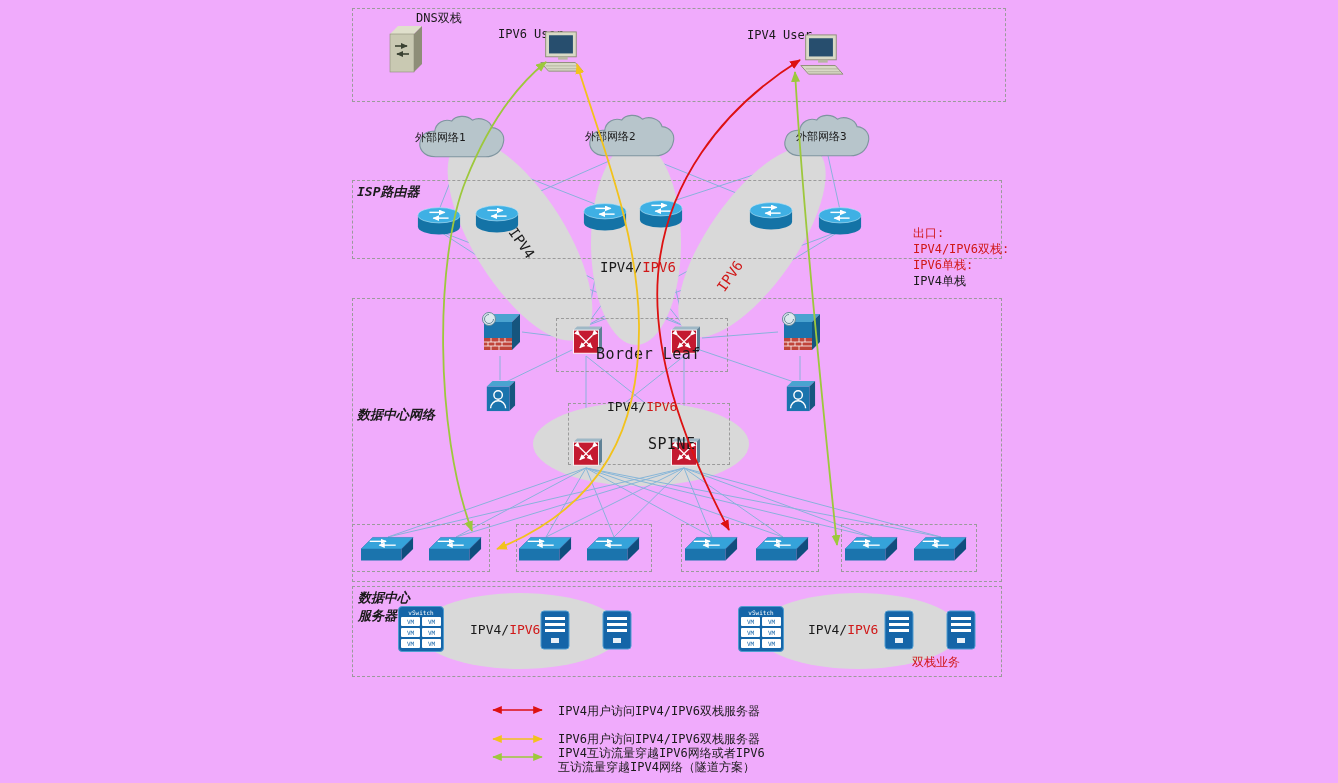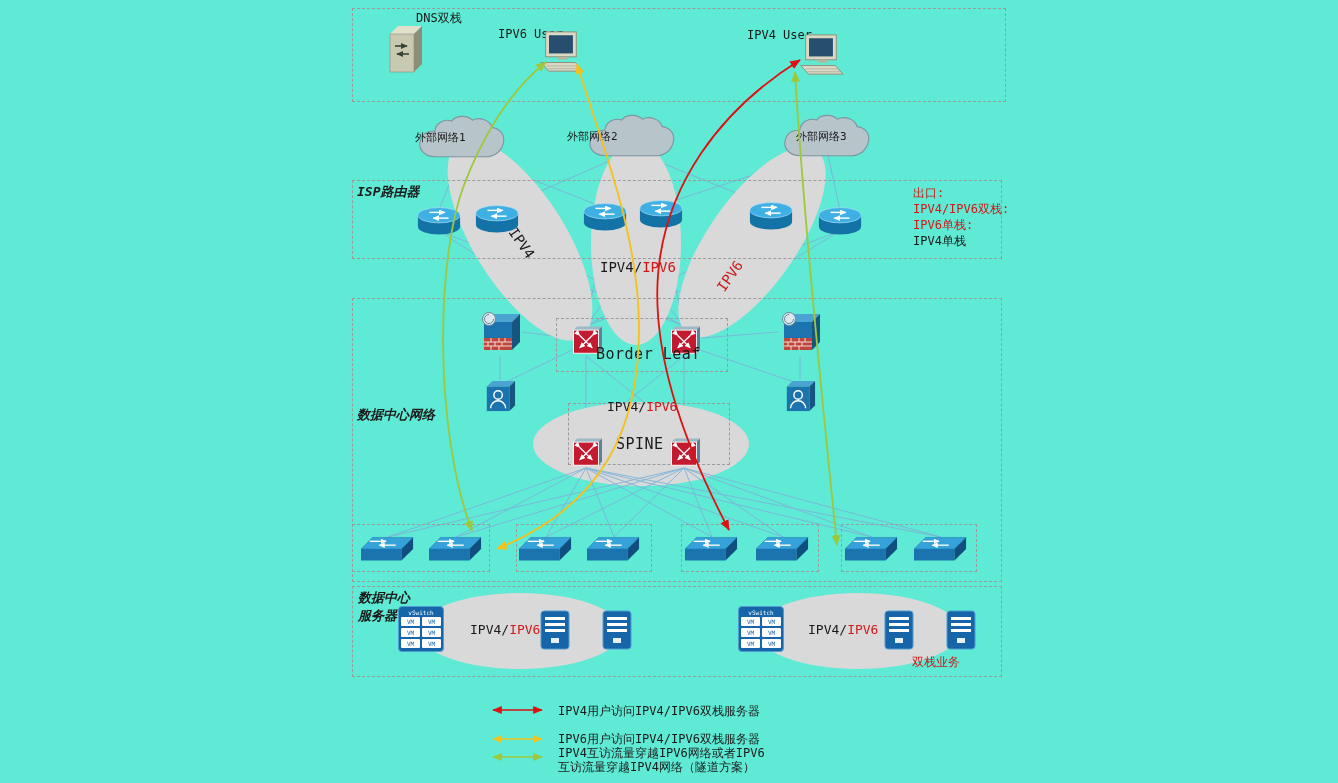--- a/index.html
+++ b/index.html
@@ -1,30 +1,30 @@
 <!DOCTYPE html>
 <html><head>
 <meta charset="utf-8">
 <style>
   html,body{margin:0;padding:0;background:#fff;}
-  #canvas{position:relative;width:1338px;height:783px;background:#5eead4;overflow:hidden;
+  #canvas{position:relative;width:1338px;height:783px;background:#f0abfc;overflow:hidden;
           font-family:"DejaVu Sans Mono","DejaVu Sans",sans-serif;color:#1a1a1a;}
   svg.layer{position:absolute;left:0;top:0;}
   .icon{position:absolute;z-index:2;}
   .icon svg{display:block;width:100%;height:100%;}
   .dashed{position:absolute;border:1px dashed #9b9b9b;z-index:1;background:transparent;}
   .lbl{position:absolute;font-size:12px;white-space:nowrap;z-index:2;}
   .bold{font-weight:bold;font-size:13px;font-style:italic;}
   .red{color:#d01818;}
   .big{font-size:15px;letter-spacing:.5px;}
   .dual{font-size:13px;}
   .dual .red{color:#d01818;}
   .cloud-label{position:absolute;width:94px;text-align:left;font-size:11px;z-index:2;}
   .rot{transform-origin:center;z-index:2;font-size:14px;}
-  .exit-legend{position:absolute;z-index:2;font-size:12px;line-height:16px;}
+  .exit-legend{position:absolute;z-index:2;font-size:12px;line-height:16px;margin-top:40px;}
   .vswitch{position:absolute;z-index:2;width:46px;height:46px;background:#1565a8;border:1px solid #4e9cd0;
            border-radius:4px;box-sizing:border-box;padding:2px;}
   .vs-title{color:#fff;font-size:6px;line-height:7px;text-align:center;}
   .vs-grid{display:grid;grid-template-columns:1fr 1fr;gap:2px;margin-top:1px;}
   .vm{background:#fff;color:#1565a8;font-size:6px;line-height:9px;height:9px;text-align:center;border-radius:1px;}
   .legend-text{position:absolute;font-size:12px;line-height:14px;z-index:2;}
 </style>
 </head>
 <body>
 
@@ -216,21 +216,21 @@
         <use href="#sym-cloud"></use>
       </svg>
     </div>
   <div class="cloud-label" style="left:415px;top:130px">外部网络1</div>
 
   <div class="icon" style="left:585px;top:111px;width:94px;height:52px">
     <svg>
         <use href="#sym-cloud"></use>
       </svg>
     </div>
-  <div class="cloud-label" style="left:567px;top:129px">外部网络2</div>
+  <div class="cloud-label" style="left:585px;top:129px">外部网络2</div>
 
   <div class="icon" style="left:780px;top:111px;width:94px;height:52px">
     <svg>
         <use href="#sym-cloud"></use>
       </svg>
     </div>
   <div class="cloud-label" style="left:796px;top:129px">外部网络3</div>
 
   <div class="lbl bold" style="left:357px;top:183px">ISP路由器</div>
   <div class="icon" style="left:416px;top:206px;width:46px;height:30px">
@@ -319,21 +319,21 @@
   <div class="icon" style="left:570px;top:434px;width:32px;height:34px">
       <svg>
         <use href="#sym-nexus"></use>
       </svg>
     </div>
   <div class="icon" style="left:668px;top:434px;width:32px;height:34px">
       <svg>
         <use href="#sym-nexus"></use>
       </svg>
     </div>
-  <div class="lbl big" style="left:616px;top:435px">SPINE</div>
+  <div class="lbl big" style="left:648px;top:435px">SPINE</div>
 
   <div class="icon" style="left:361px;top:536px;width:54px;height:28px">
       <svg>
         <use href="#sym-switch"></use>
       </svg>
     </div>
   <div class="icon" style="left:429px;top:536px;width:54px;height:28px">
       <svg>
         <use href="#sym-switch"></use>
       </svg>

